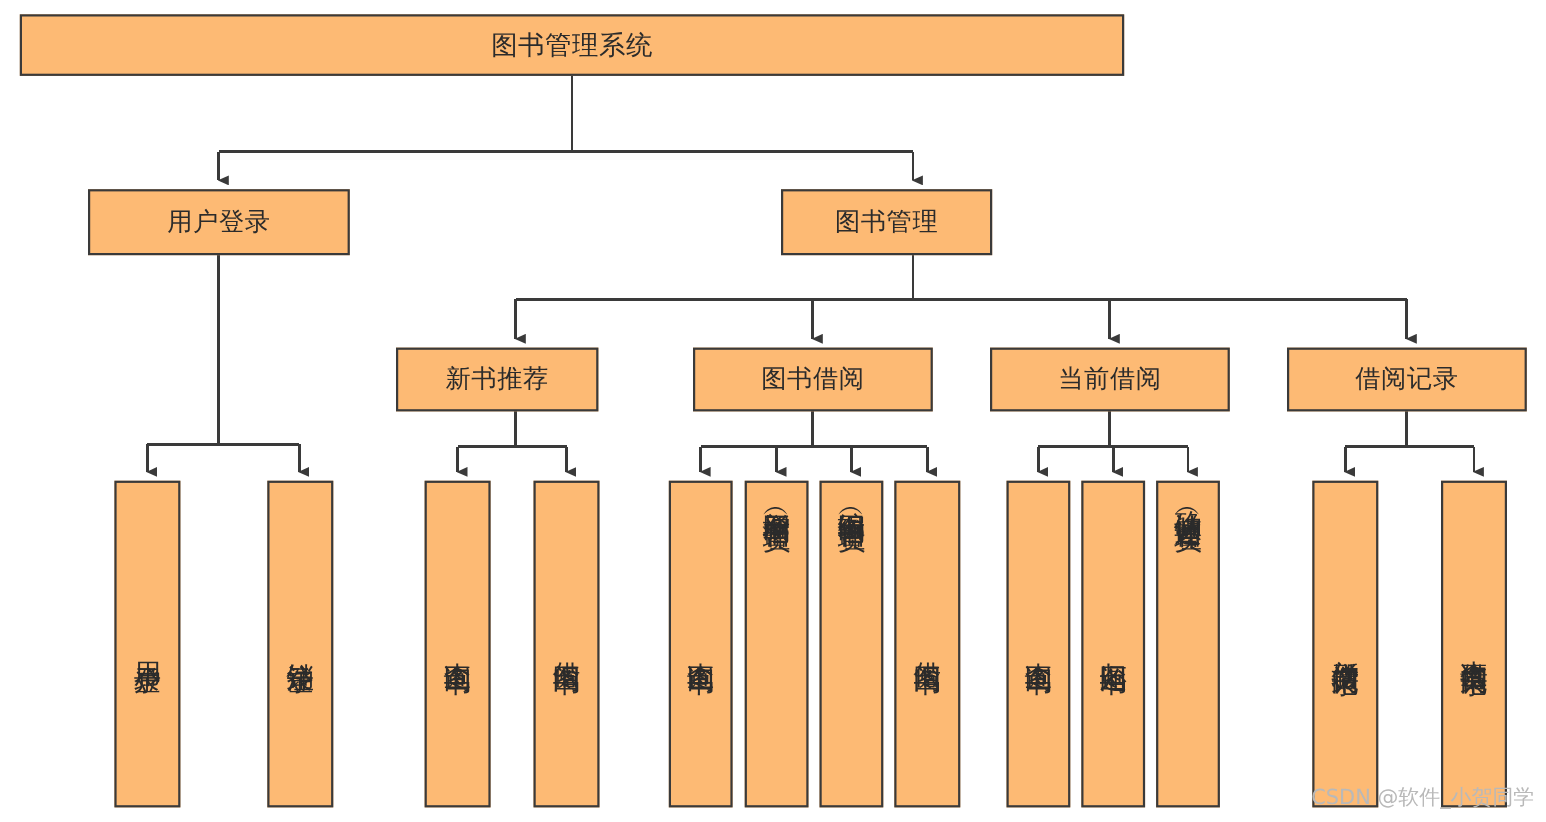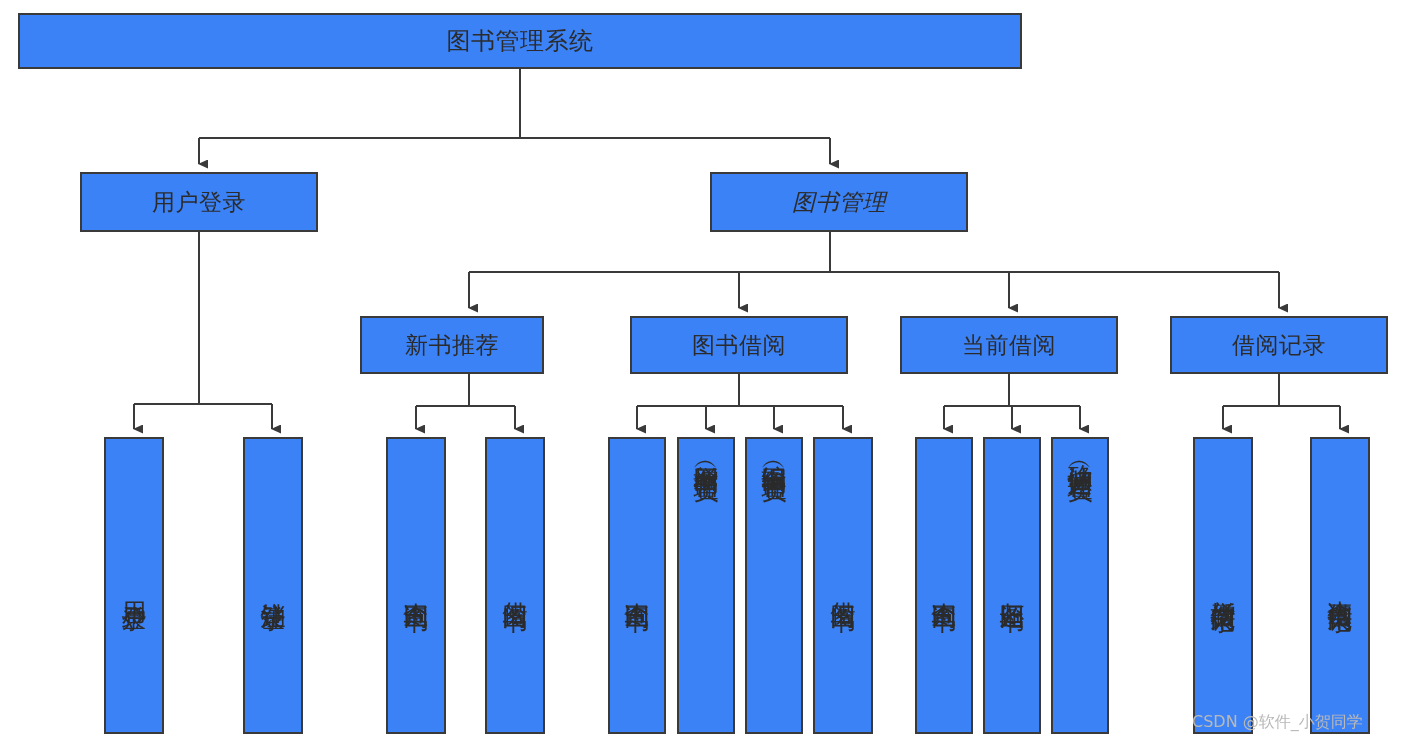--- a/index.html
+++ b/index.html
@@ -22,21 +22,21 @@
     position: absolute;
     left: 0;
     top: 0;
     width: 1405px;
     height: 747px;
     pointer-events: none;
   }
   .node {
     position: absolute;
     box-sizing: border-box;
-    background: #3b82f6;
+    background: #fdba74;
     border: 2.5px solid #3a3a3a;
     display: flex;
     align-items: center;
     justify-content: center;
     z-index: 2;
   }
   .node .node-label {
     color: #2b2b2b;
     line-height: 1.0;
     white-space: nowrap;
@@ -66,21 +66,21 @@
   }
   
   .node.vert.centered {
     align-items: center;
     padding-top: 0;
   }
   #watermark {
     position: absolute;
     left: 1192px;
     top: 712px;
-    font-size: 16px;
+    font-size: 19px;
     color: #b9b9b9;
     white-space: nowrap;
     z-index: 5;
     font-family: "DejaVu Sans", "Liberation Sans", sans-serif;
   }
 </style>
 </head>
 <body>
 
 <div id="diagram-root">
@@ -136,21 +136,21 @@
     </g>
   </svg>
 
   <div class="node horiz root" style="left:18px; top:13px; width:1004px; height:56px;">
     <span class="node-label">图书管理系统</span>
   </div>
 
   <div class="node horiz" style="left:80px; top:172px; width:238px; height:60px;">
     <span class="node-label">用户登录</span>
   </div>
-  <div class="node horiz" style="left:710px; top:172px; width:258px; height:60px;font-style:italic;">
+  <div class="node horiz" style="left:710px; top:172px; width:192px; height:60px;">
     <span class="node-label">图书管理</span>
   </div>
 
   <div class="node horiz" style="left:360px; top:316px; width:184px; height:58px;">
     <span class="node-label">新书推荐</span>
   </div>
   <div class="node horiz" style="left:630px; top:316px; width:218px; height:58px;align-items:center;">
     <span class="node-label">图书借阅</span>
   </div>
   <div class="node horiz" style="left:900px; top:316px; width:218px; height:58px;">

